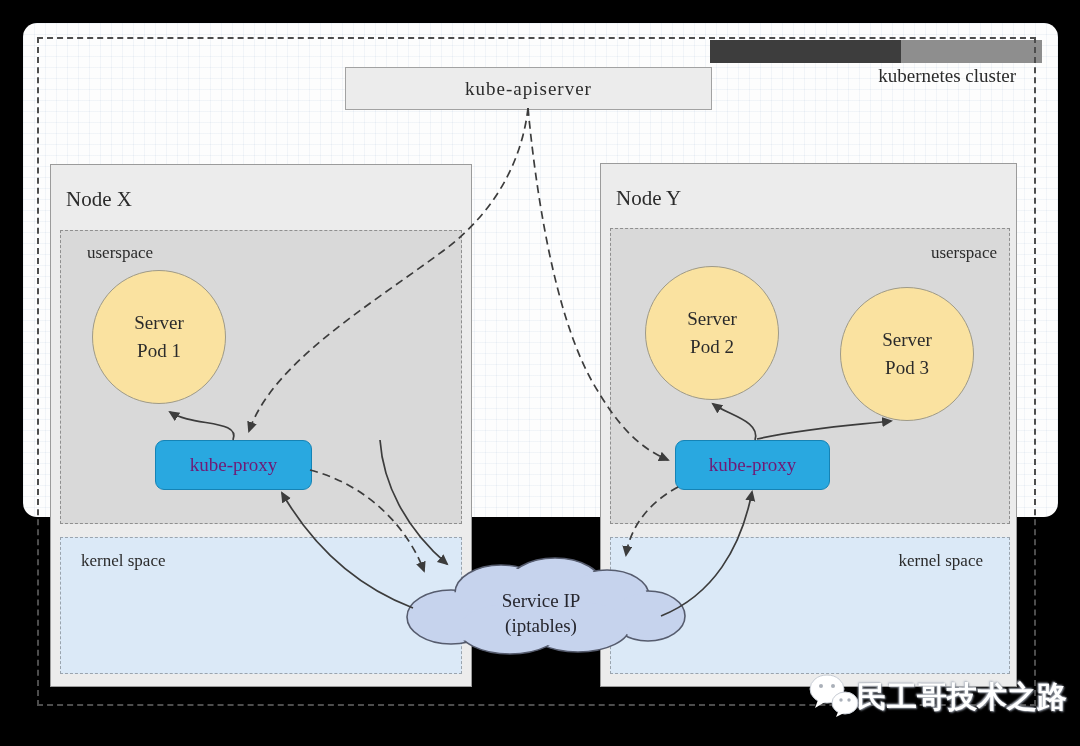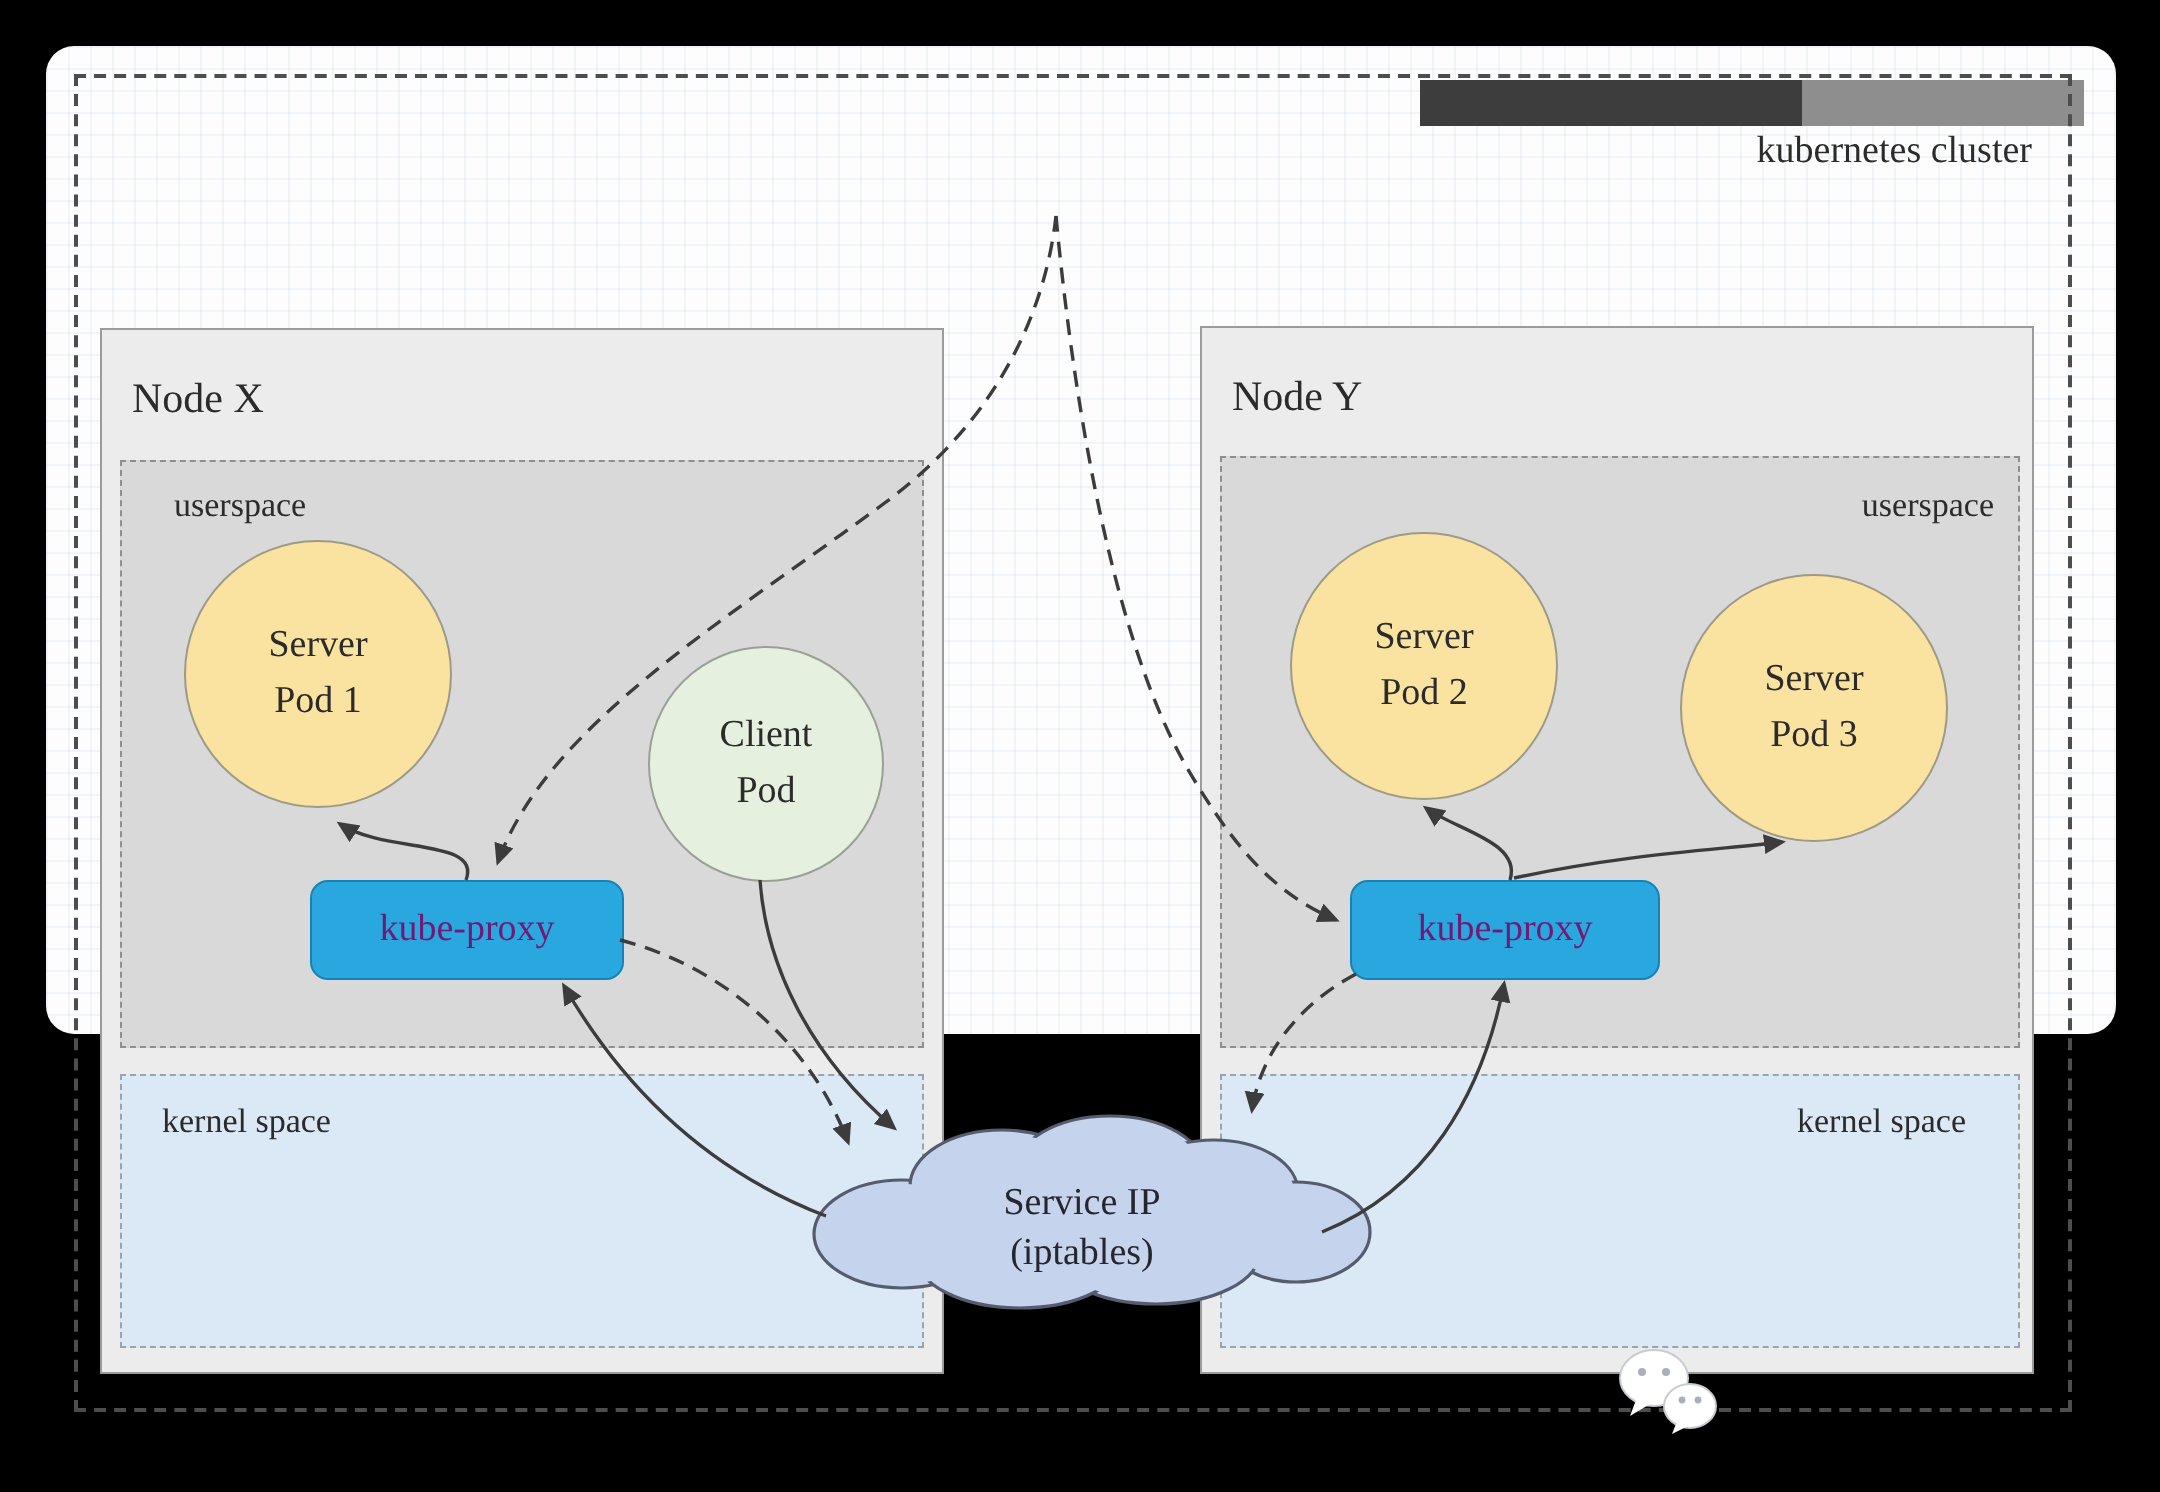--- a/index.html
+++ b/index.html
@@ -81,37 +81,36 @@
 </head>
 <body>
 
 <div class="page">
 
   <div class="bar bar-dark"></div>
   <div class="bar bar-gray"></div>
   <div class="cluster-border"></div>
   <div class="cluster-label">kubernetes cluster</div>
 
+  <div class="apiserver">
+    <span>kube-apiserver</span>
+  </div>
 
   <div class="node node-x">
     <div class="node-label">Node X</div>
   </div>
   <div class="space userspace us-x">
     <div class="space-label" style="left:26px;top:12px;">userspace</div>
   </div>
   <div class="space kernelspace ks-x">
     <div class="space-label" style="left:20px;top:13px;">kernel space</div>
   </div>
   <div class="pod pod-server" style="left:69px;top:247px;width:132px;height:132px;">
     <span>Server</span>
     <span>Pod 1</span>
-  </div>
-  <div class="pod pod-client" style="left:301px;top:300px;width:116px;height:116px;">
-    <span>Client</span>
-    <span>Pod</span>
   </div>
   <div class="kube-proxy kp-x">
     <span>kube-proxy</span>
   </div>
 
   <div class="node node-y">
     <div class="node-label">Node Y</div>
   </div>
   <div class="space userspace us-y">
     <div class="space-label" style="right:12px;top:14px;">userspace</div>
@@ -184,14 +183,15 @@
         <path d="M30,39 L28,44 L36,40 Z" stroke="none"></path>
       </g>
       <g fill="#aab0b9">
         <circle cx="13" cy="13" r="2"></circle>
         <circle cx="25" cy="13" r="2"></circle>
         <circle cx="33" cy="27" r="1.7"></circle>
         <circle cx="41" cy="27" r="1.7"></circle>
       </g>
     </svg>
   </div>
+  <div class="watermark-brand">民工哥技术之路</div>
 
 </div>
 
 </body></html>

